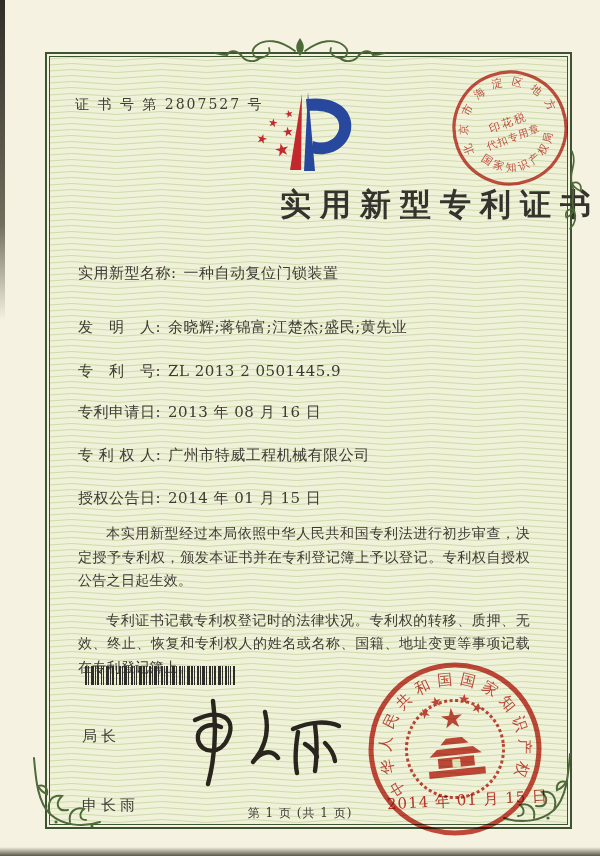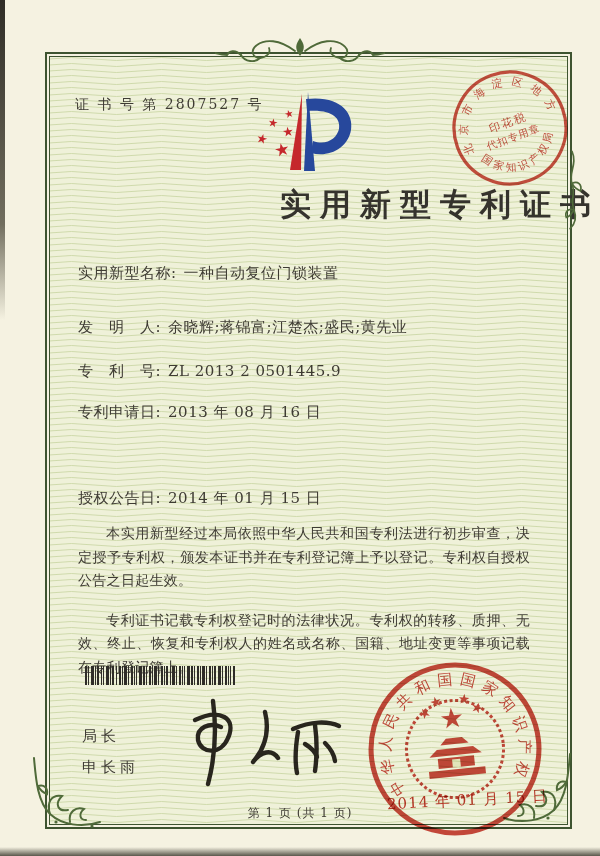--- a/index.html
+++ b/index.html
@@ -147,20 +147,23 @@
     <span class="lab">实用新型名称:</span><span>一种自动复位门锁装置</span>
   </div>
   <div class="field" style="top:318px;">
     <span class="lab">发　明　人:</span><span>余晓辉;蒋锦富;江楚杰;盛民;黄先业</span>
   </div>
   <div class="field" style="top:362px;">
     <span class="lab">专　利　号:</span><span>ZL 2013 2 0501445.9</span>
   </div>
   <div class="field" style="top:403px;">
     <span class="lab">专利申请日:</span><span>2013 年 08 月 16 日</span>
+  </div>
+  <div class="field" style="top:446px;">
+    <span class="lab">专 利 权 人:</span><span>广州市特威工程机械有限公司</span>
   </div>
   <div class="field" style="top:489px;">
     <span class="lab">授权公告日:</span><span>2014 年 01 月 15 日</span>
   </div>
 
   <div class="paras">
     <p>本实用新型经过本局依照中华人民共和国专利法进行初步审查，决定授予专利权，颁发本证书并在专利登记簿上予以登记。专利权自授权公告之日起生效。</p>
     <p>专利证书记载专利权登记时的法律状况。专利权的转移、质押、无效、终止、恢复和专利权人的姓名或名称、国籍、地址变更等事项记载在专利登记簿上。</p>
   </div>
 
@@ -213,21 +216,21 @@
         <rect x="133" width="3" height="19"></rect>
       <rect x="137" width="1" height="19"></rect>
         <rect x="140" width="2" height="19"></rect>
         <rect x="143" width="1" height="19"></rect>
       <rect x="145" width="1" height="19"></rect>
         <rect x="148" width="2" height="19"></rect>
     </g>
   </svg>
 
   <div class="sig-label" style="top:727px;text-align:center;">局长</div>
-  <div class="sig-label" style="top:758px;">申长雨</div>
+  <div class="sig-label" style="top:796px;">申长雨</div>
 
   <svg class="signature" viewBox="0 0 182 96" xmlns="http://www.w3.org/2000/svg">
     <g stroke="#2c2824" stroke-width="4.4" fill="none" stroke-linecap="round" stroke-linejoin="round">
       <path d="M30,26 C55,14 72,24 63,44 C56,61 36,60 33,46 C31,33 45,28 56,33"></path>
       <path d="M48,7 C51,30 51,60 43,90"></path>
       <path d="M100,18 C105,38 99,55 88,68 C96,57 107,55 113,64"></path>
       <path d="M128,35 C146,27 163,27 174,32"></path>
       <path d="M133,38 C130,56 130,69 132,79"></path>
       <path d="M150,31 C152,46 152,63 150,77"></path>
       <path d="M140,50 C145,53 150,57 152,63"></path>

